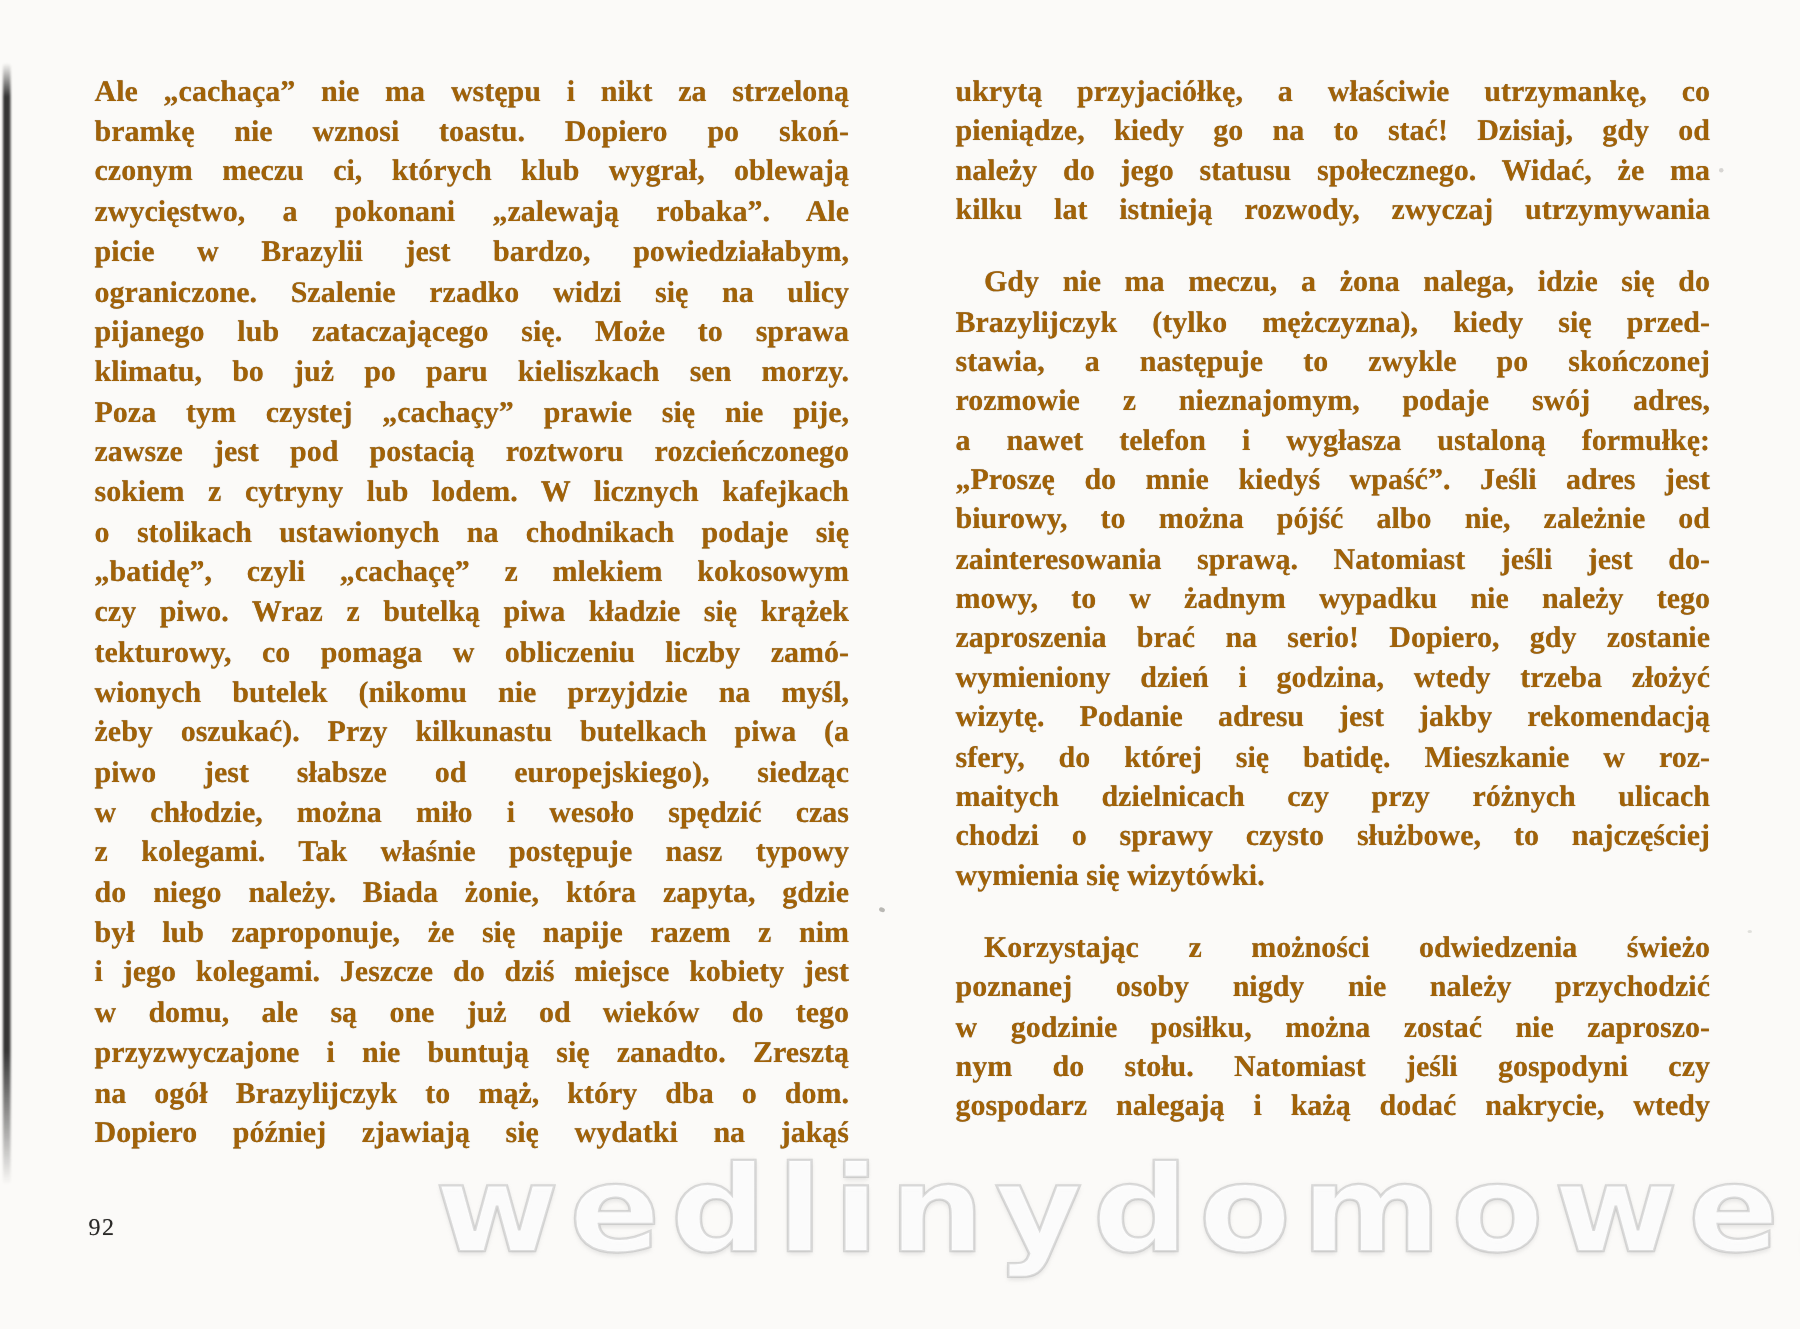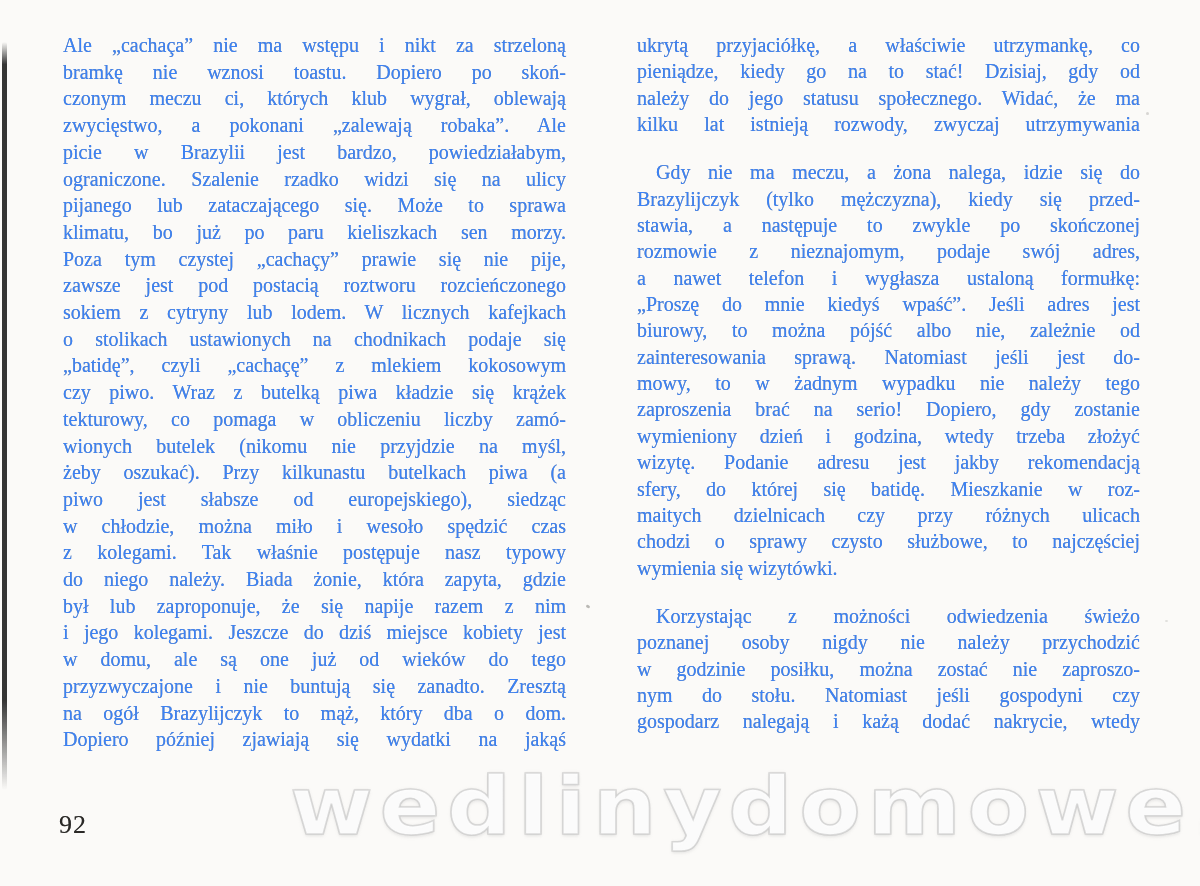--- a/index.html
+++ b/index.html
@@ -15,39 +15,40 @@
     position:absolute;left:2px;top:42px;width:5px;height:748px;
     background:linear-gradient(to bottom,
       rgba(18,18,18,.0) 0%,
       rgba(18,18,18,.85) 3%,
       rgba(18,18,18,.85) 88%,
       rgba(18,18,18,0) 100%);
     filter:blur(.6px);
     border-radius:2px;
   }
   .col{
-    position:absolute;top:32px;width:503px;
-    color:#3b82f6;
+    position:absolute;top:48px;width:503px;
+    color:#a16207;
     font-size:20px;
     text-shadow:0 0 .5px rgba(45,45,45,.55);
+    font-weight:bold;
   }
   .col-left{left:63px;line-height:26.7px;}
   .col-right{left:637px;line-height:26.35px;}
   .para + .para{margin-top:22px;}
   .line{
     text-align:justify;
     -moz-text-align-last:justify;
     text-align-last:justify;
     white-space:normal;
   }
   .line.end{text-align-last:left;-moz-text-align-last:left;}
   .line.indent{text-indent:19px;}
   .page-number{
     position:absolute;left:59px;top:810px;
-    font-size:26px;color:#2a2927;
+    font-size:16px;color:#2a2927;
     letter-spacing:1px;
     text-shadow:0 0 .5px rgba(45,45,45,.55);
   }
   .watermark{
     position:absolute;left:290px;top:760px;
     font-family:"DejaVu Sans","Liberation Sans",sans-serif;
     font-weight:bold;
     font-size:80px;
     letter-spacing:6px;
     white-space:nowrap;

